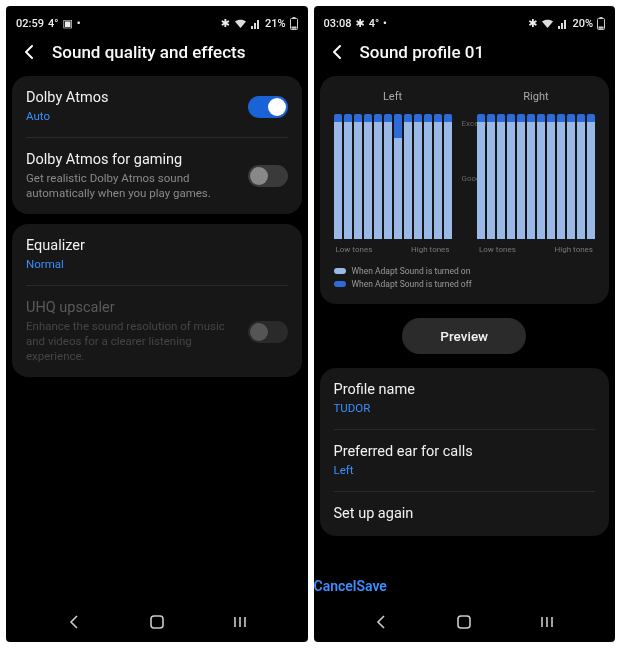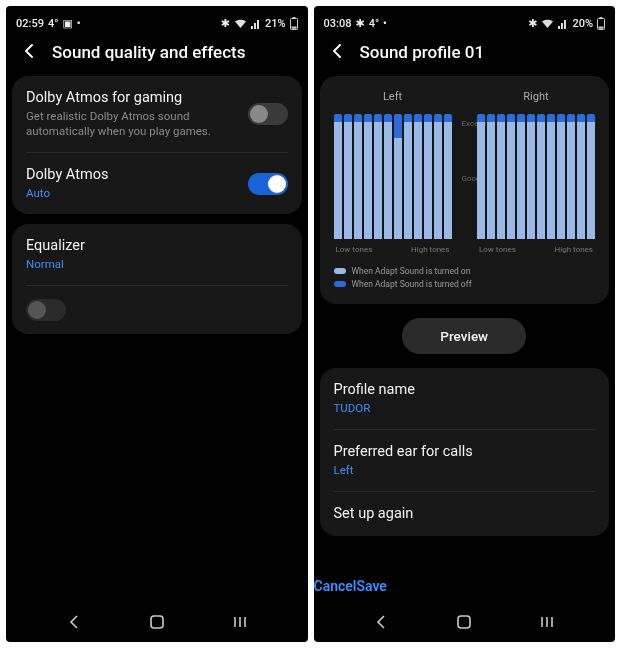--- a/index.html
+++ b/index.html
@@ -1,21 +1,21 @@
 <!DOCTYPE html>
 <html><head>
 <meta charset="utf-8">
 <style>
   * { margin: 0; padding: 0; box-sizing: border-box; font-family: -apple-system, BlinkMacSystemFont, "Segoe UI", Roboto, sans-serif; }
   body { background: #fff; padding: 6px; display: flex; gap: 6px; }
   .phone { width: 302px; height: 636px; background: #000; border-radius: 4px; overflow: hidden; display: flex; flex-direction: column; color: #fff; position: relative; }
   .statusbar { display: flex; justify-content: space-between; align-items: center; padding: 4px 10px 2px 10px; font-size: 11px; font-weight: 500; color: #eee; }
   .sb-left, .sb-right { display: flex; align-items: center; gap: 4px; margin-top: 7px; }
   .sb-right svg { display: block; }
-  .header { display: flex; align-items: flex-start; gap: 14px; padding: 10px 14px 14px 14px; }
+  .header { display: flex; align-items: center; gap: 14px; padding: 10px 14px 14px 14px; }
   .header .back svg { display: block; }
   .header .title { font-size: 17px; font-weight: 500; color: #fafafa; }
   .content { flex: 1; overflow: hidden; padding: 0 6px; }
   .card { background: #171717; border-radius: 16px; padding: 0 14px; margin-bottom: 10px; }
   .row { padding: 13px 0; border-bottom: 1px solid #2a2a2a; display: flex; align-items: center; justify-content: space-between; gap: 10px; }
   .row:last-child { border-bottom: none; }
   .row .txt { flex: 1; }
   .row .lbl { font-size: 14.5px; color: #f2f2f2; line-height: 1.25; }
   .row .sub { font-size: 11.5px; color: #8a8a8a; line-height: 1.3; margin-top: 2px; }
   .row .sub.blue { color: #3a8fff; }
@@ -90,46 +90,50 @@
           <path d="M12 3 L6 9 L12 15" stroke="#fafafa" stroke-width="2" fill="none" stroke-linecap="round" stroke-linejoin="round"></path>
         </svg>
     </span>
     <span class="title">Sound quality and effects</span>
   </div>
 
   <div class="content">
     <div class="card">
       <div class="row">
         <div class="txt">
+          <div class="lbl">Dolby Atmos</div>
+          <div class="sub blue">Auto</div>
+        </div>
+        <div class="toggle on">
+            <div class="knob"></div>
+          </div>
+      </div>
+      <div class="row">
+        <div class="txt">
           <div class="lbl">Dolby Atmos for gaming</div>
           <div class="sub">Get realistic Dolby Atmos sound automatically when you play games.</div>
         </div>
         <div class="toggle">
             <div class="knob"></div>
           </div>
       </div>
-      <div class="row">
-        <div class="txt">
-          <div class="lbl">Dolby Atmos</div>
-          <div class="sub blue">Auto</div>
-        </div>
-        <div class="toggle on">
-            <div class="knob"></div>
-          </div>
-      </div>
     </div>
 
     <div class="card">
       <div class="row">
         <div class="txt">
           <div class="lbl">Equalizer</div>
           <div class="sub blue">Normal</div>
         </div>
       </div>
       <div class="row disabled">
+        <div class="txt">
+          <div class="lbl">UHQ upscaler</div>
+          <div class="sub">Enhance the sound resolution of music and videos for a clearer listening experience.</div>
+        </div>
         <div class="toggle disabled">
             <div class="knob"></div>
           </div>
       </div>
     </div>
 
   </div>
 
   <div class="navbar">
     <span>

